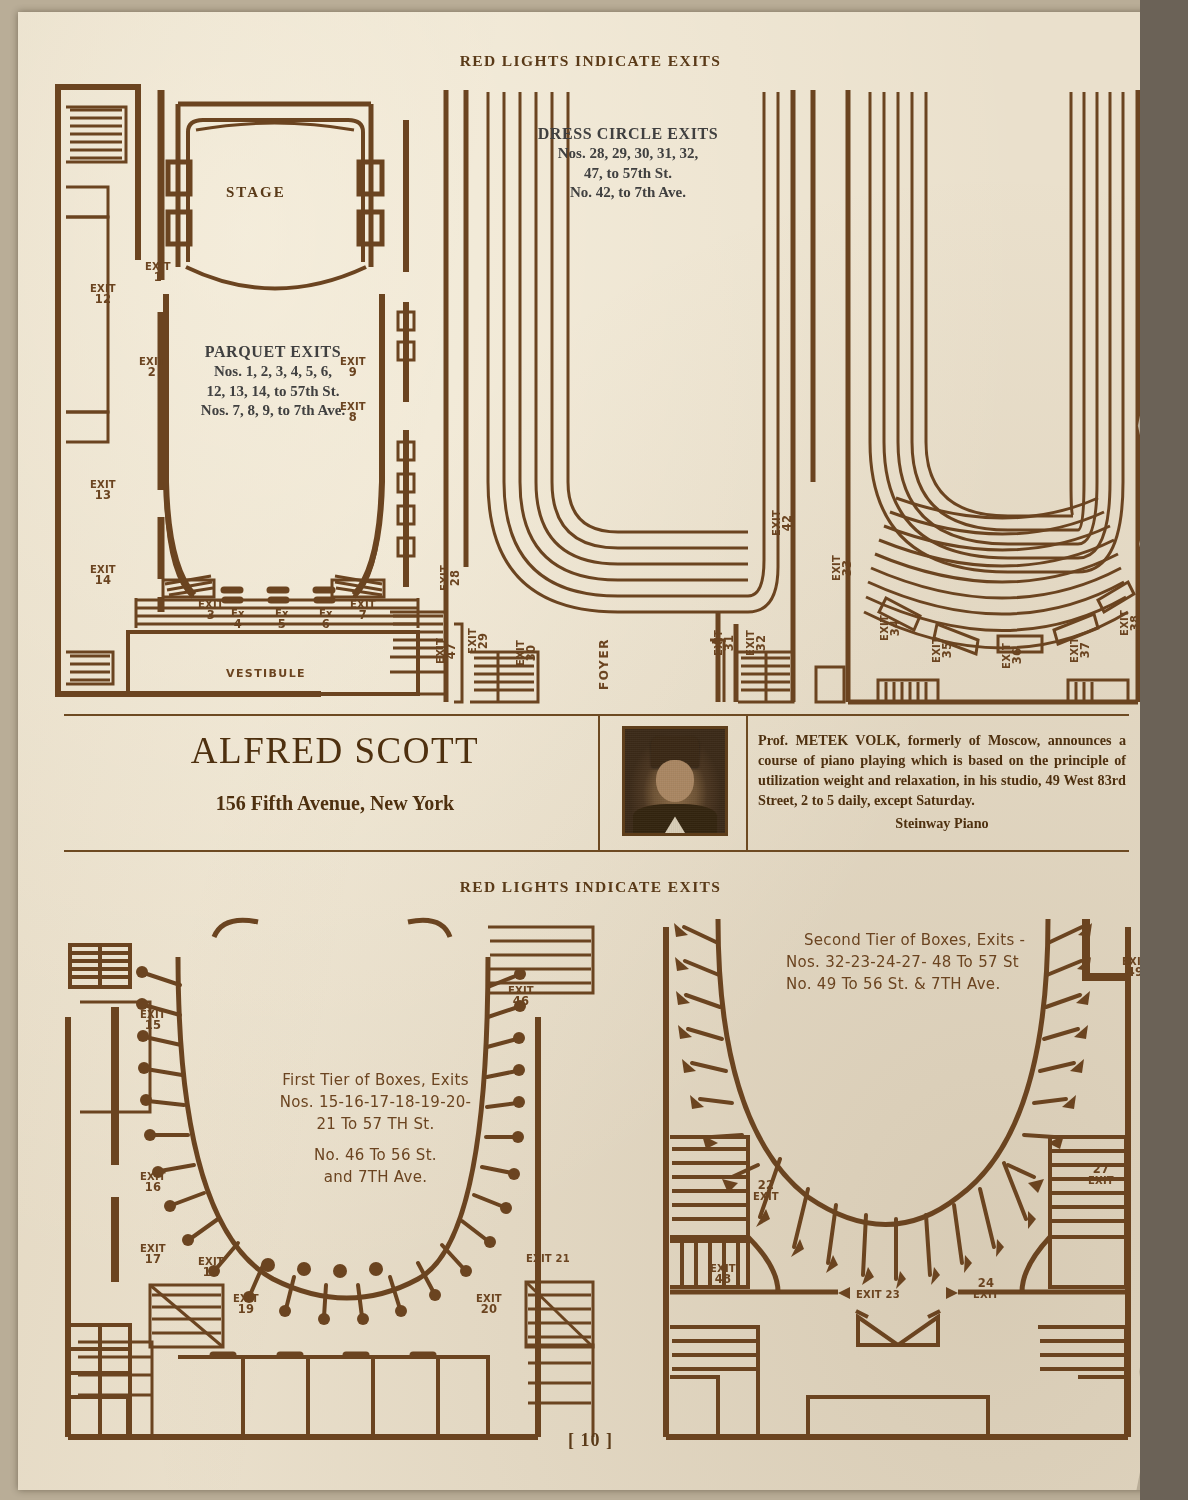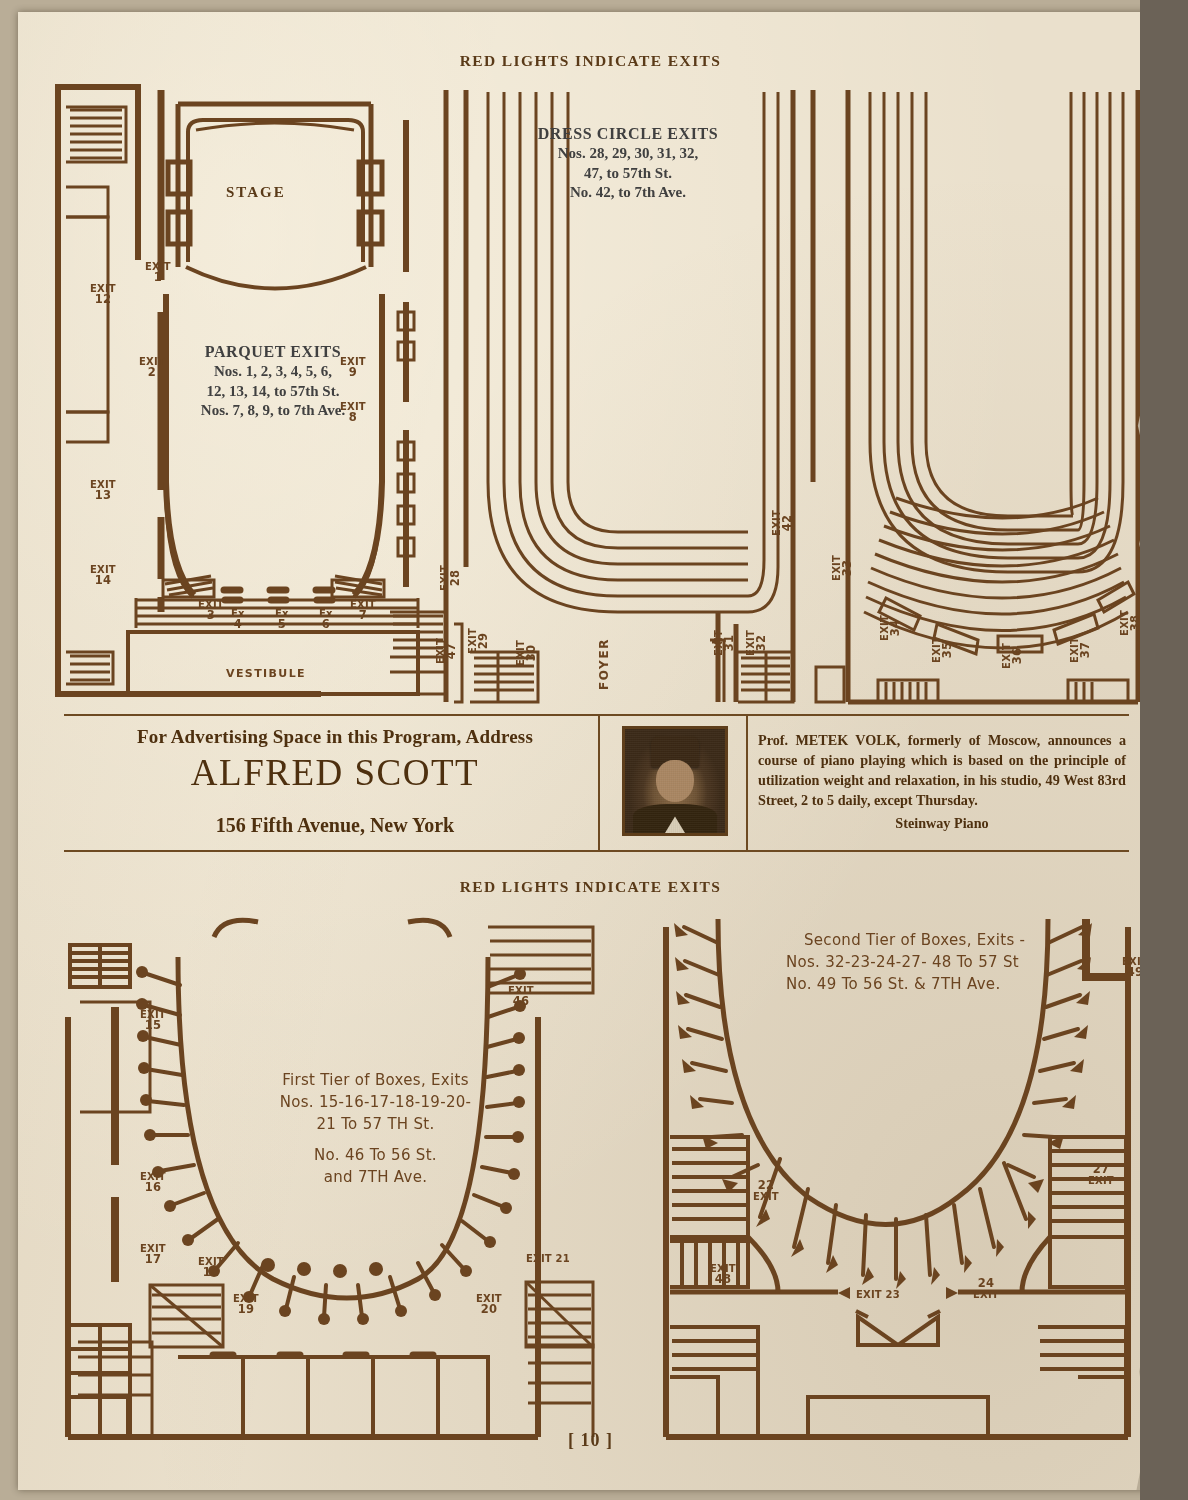--- a/index.html
+++ b/index.html
@@ -405,35 +405,34 @@
     <div class="exit vert" style="left:1126px;top:580px;">
       <span>EXIT</span>
       <b>39</b></div>
 
     <div class="ad-rule" style="left:46px;top:702px;width:1065px;"></div>
     <div class="ad-rule" style="left:46px;top:838px;width:1065px;"></div>
     <div class="ad-vrule" style="left:580px;top:702px;height:137px;"></div>
     <div class="ad-vrule" style="left:728px;top:702px;height:137px;"></div>
 
     <div class="ad-left" style="left:62px;top:714px;width:510px;">
-      <div class="l1">For Advertising Space in this Program, Address</div>
       <div class="l2">ALFRED SCOTT</div>
       <div class="l3">156 Fifth Avenue, New York</div>
     </div>
 
     <div class="portrait" style="left:604px;top:714px;width:100px;height:104px;">
       <div class="hat"></div>
       <div class="face"></div>
       <div class="body"></div>
       <div class="collar"></div>
       <div class="grain"></div>
     </div>
 
     <div class="ad-right" style="left:740px;top:718px;width:368px;">
-      <span>Prof. METEK VOLK, formerly of Moscow, announces a course of piano playing which is based on the principle of utilization weight and relaxation, in his studio, 49 West 83rd Street, 2 to 5 daily, except Thursday.</span>
+      <span>Prof. METEK VOLK, formerly of Moscow, announces a course of piano playing which is based on the principle of utilization weight and relaxation, in his studio, 49 West 83rd Street, 2 to 5 daily, except Saturday.</span>
       <span class="sign">Steinway Piano</span>
     </div>
 
     <div class="red-lights" style="top:866px;left:0;">RED LIGHTS INDICATE EXITS</div>
 
     <svg width="1145" height="560" viewBox="0 0 1145 560" style="top:885px;">
 
       <g class="ln" stroke-width="6">
         <path d="M50,540 L50,120"></path>
         <path d="M50,540 L520,540"></path>

